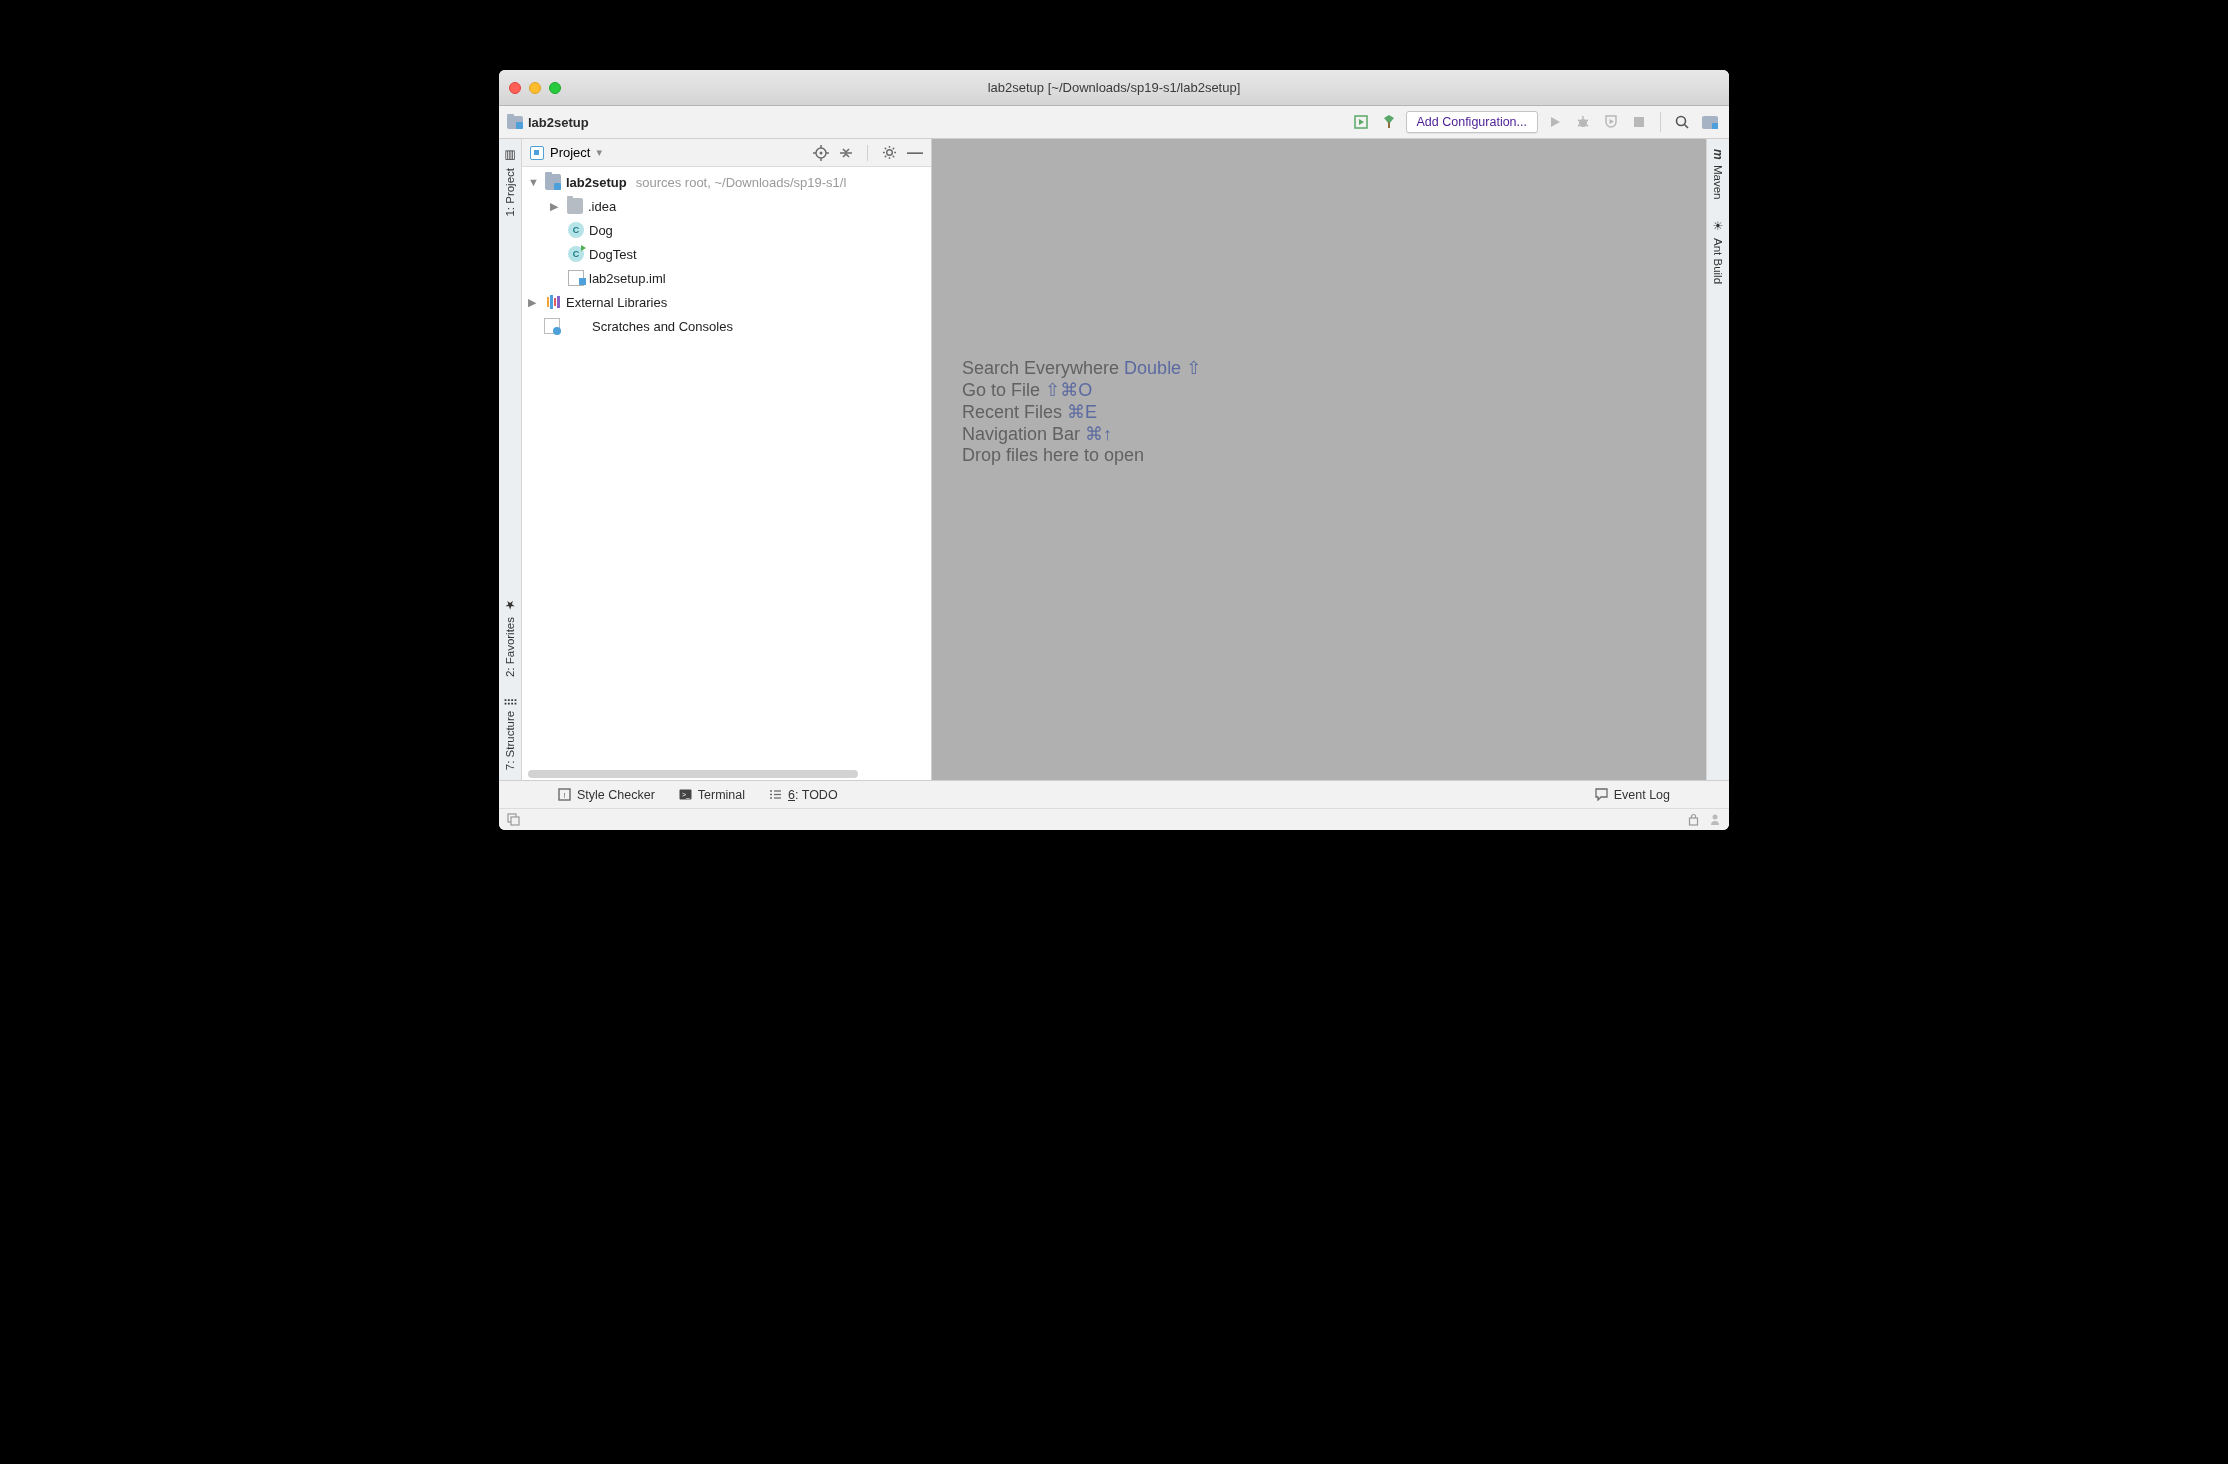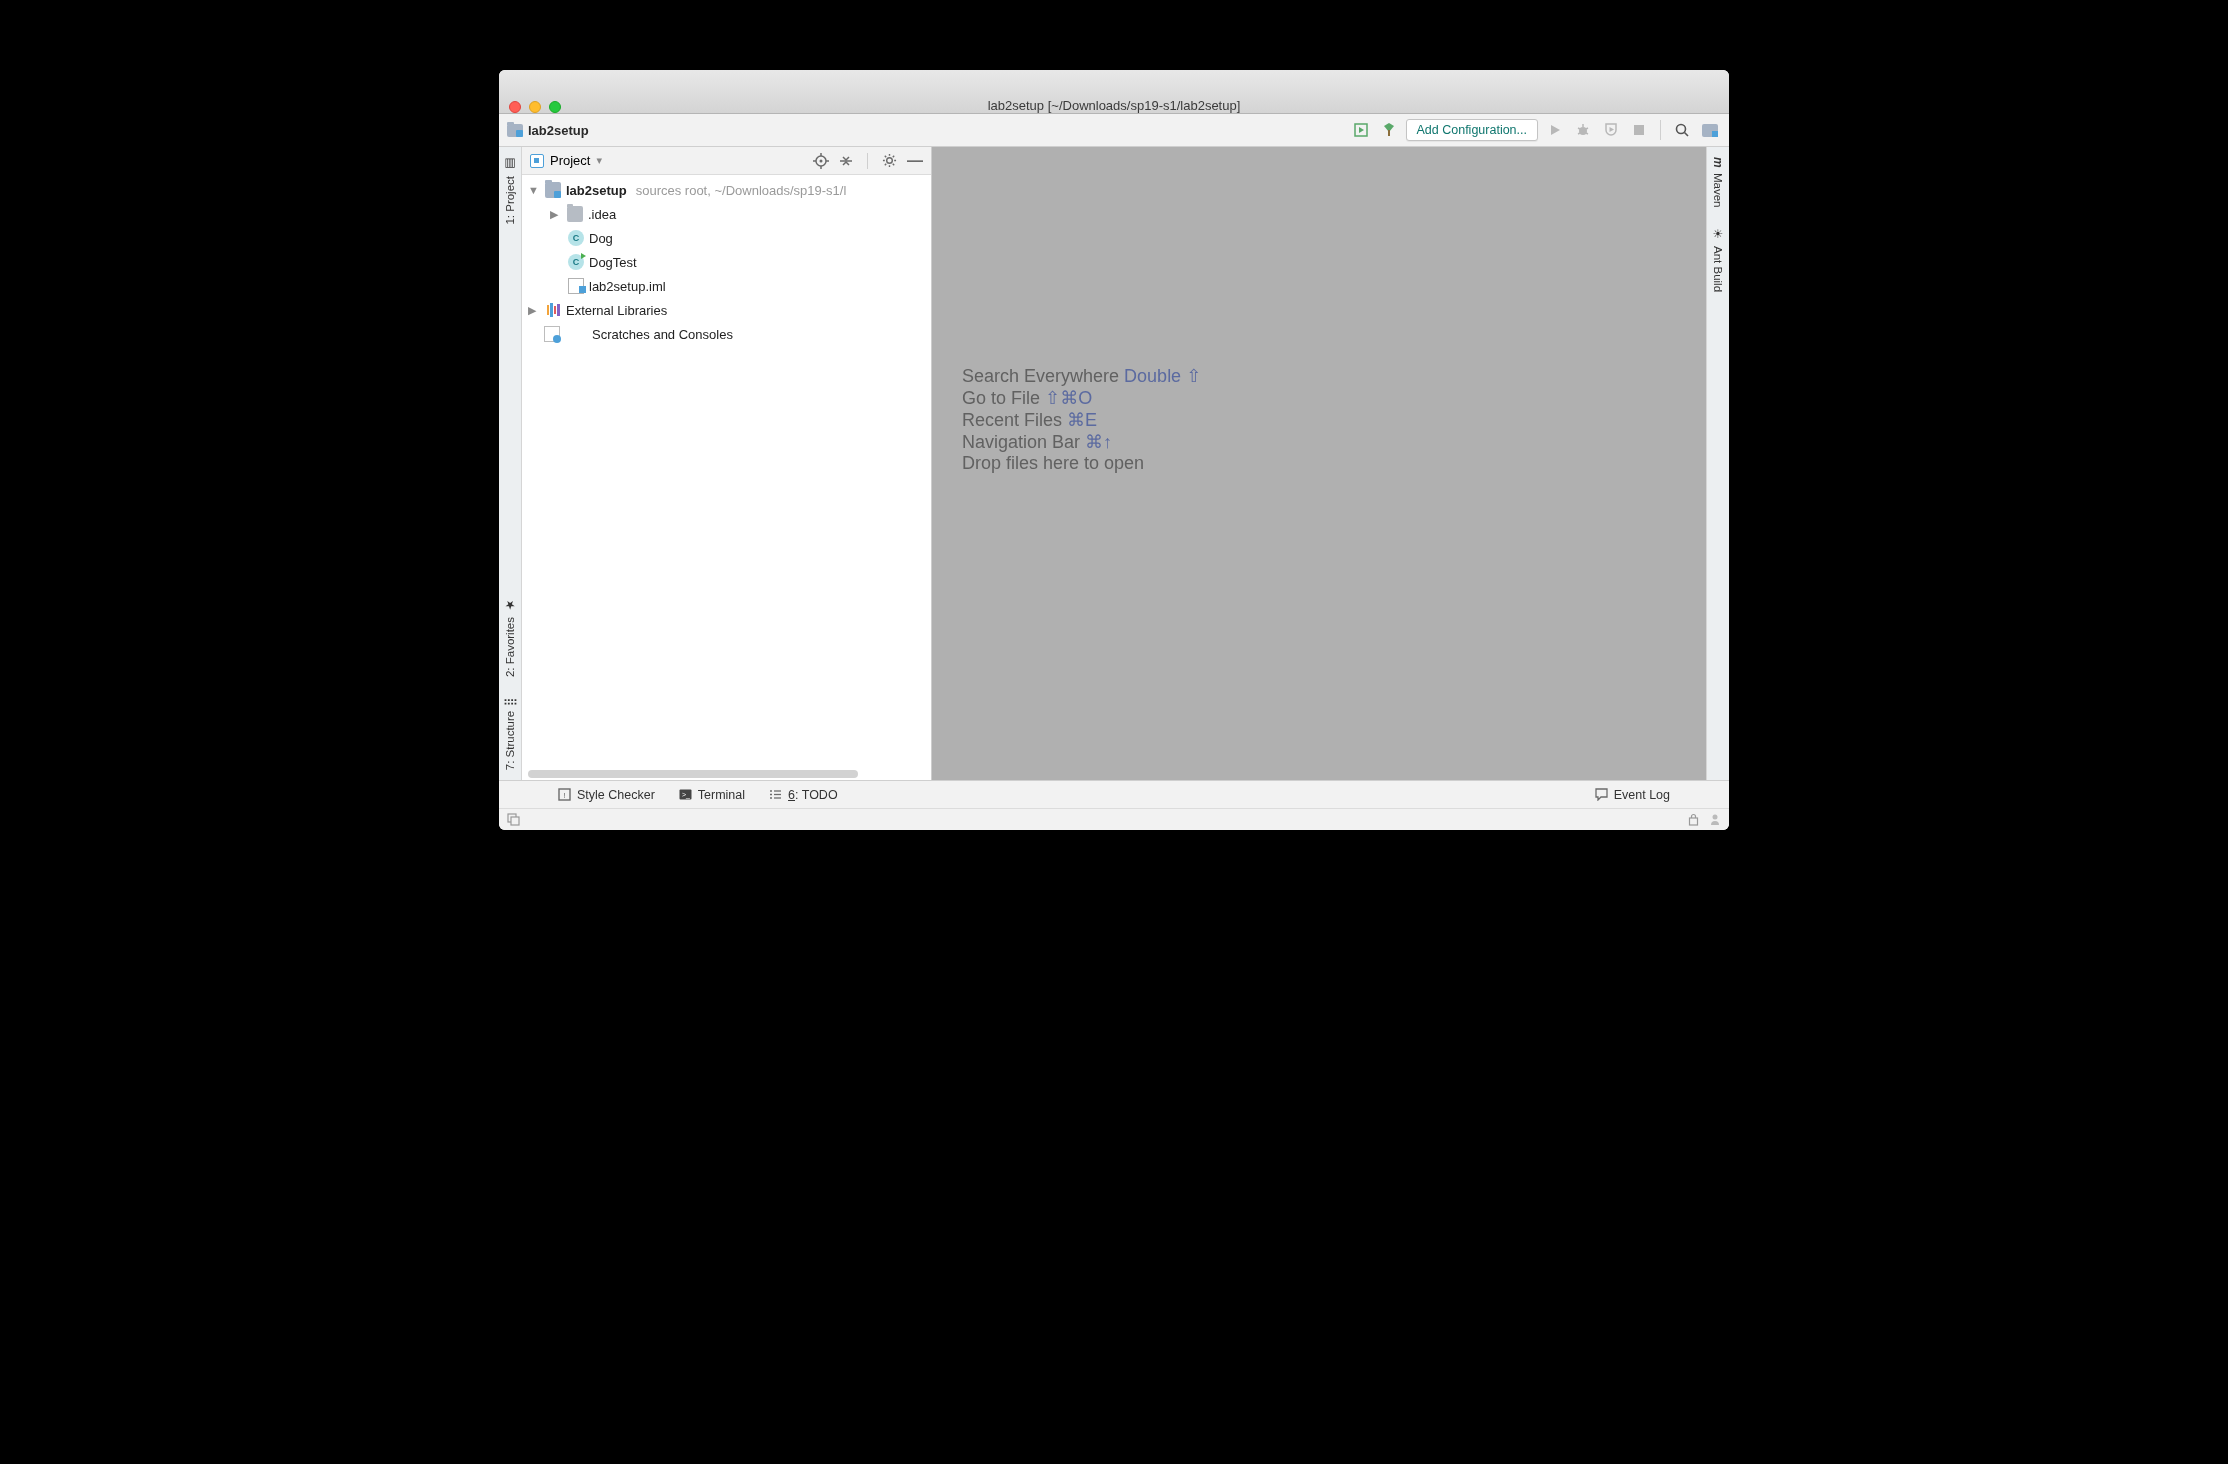--- a/index.html
+++ b/index.html
@@ -1,33 +1,33 @@
 <!DOCTYPE html>
 <html><head>
 <meta charset="utf-8">
 <style>
 * { box-sizing: border-box; margin: 0; padding: 0; font-family: -apple-system, BlinkMacSystemFont, "Segoe UI", sans-serif; }
 body { background: #000; width: 2228px; height: 1464px; display: flex; align-items: flex-start; justify-content: center; padding-top: 70px; }
 .window { width: 1230px; height: 760px; background: #fff; border-radius: 6px; box-shadow: 0 20px 60px rgba(0,0,0,0.5); overflow: hidden; display: flex; flex-direction: column; position: relative; }
-.titlebar { height: 44px; background: linear-gradient(#e8e8e8,#d4d4d4); border-bottom: 1px solid #b5b5b5; display: flex; align-items: flex-end; position: relative; }
+.titlebar { height: 36px; background: linear-gradient(#e8e8e8,#d4d4d4); border-bottom: 1px solid #b5b5b5; display: flex; align-items: center; position: relative; }
 .traffic { display: flex; gap: 8px; margin-left: 10px; }
 .traffic span { width: 12px; height: 12px; border-radius: 50%; display: block; }
 .tl-red { background: #ff5f56; border: 0.5px solid #e0443e; }
 .tl-yellow { background: #ffbd2e; border: 0.5px solid #dea123; }
 .tl-green { background: #27c93f; border: 0.5px solid #1aab29; }
 .title { position: absolute; left: 0; right: 0; text-align: center; font-size: 13px; color: #3a3a3a; }
 .navbar { height: 33px; background: #f2f2f2; border-bottom: 1px solid #cfcfcf; display: flex; align-items: center; padding: 0 8px; }
 .breadcrumb { display: flex; align-items: center; gap: 5px; }
 .folder-icon { width: 16px; height: 13px; background: #a6b3c4; border-radius: 2px; position: relative; }
 .folder-icon::before { content:''; position:absolute; top:-2px; left:0; width:7px; height:3px; background:#a6b3c4; border-radius:1px 1px 0 0; }
 .folder-icon::after { content:''; position:absolute; bottom:0; right:0; width:7px; height:7px; background:#4da0d9; border-radius:1px; }
 .navbar .crumb { font-size: 13px; font-weight: 600; color: #2a2a2a; }
 .nav-right { margin-left: auto; display: flex; align-items: center; gap: 6px; }
 .nav-ico { width: 22px; height: 22px; display:flex; align-items:center; justify-content:center; color:#6e6e6e; }
-.config-btn { background:#fff; border:1px solid #c4c4c4; border-radius:3px; padding:3px 10px; font-size:12.5px; color:#0f766e; box-shadow: inset 0 1px 0 #fff, 0 1px 1px rgba(0,0,0,0.06); }
+.config-btn { background:#fff; border:1px solid #c4c4c4; border-radius:3px; padding:3px 10px; font-size:12.5px; color:#4c1d95; box-shadow: inset 0 1px 0 #fff, 0 1px 1px rgba(0,0,0,0.06); }
 .sep-v { width:1px; height:20px; background:#cfcfcf; margin:0 4px; }
 .body { flex:1; display:flex; min-height:0; }
 .gutter-left { width:23px; background:#eceff1; border-right:1px solid #d5d5d5; display:flex; flex-direction:column; align-items:center; }
 .gutter-right { width:23px; background:#eceff1; border-left:1px solid #d5d5d5; display:flex; flex-direction:column; align-items:center; }
 .gutter-btn { writing-mode: vertical-rl; font-size:11.5px; color:#333; padding: 10px 0; display:flex; align-items:center; gap:5px; cursor:pointer; }
 .gutter-left .gutter-btn { transform: rotate(180deg); }
 .gutter-ico { font-size:12px; }
 .side { width:410px; display:flex; flex-direction:column; border-right:1px solid #cdcdcd; min-width:0; background:#fff;}
 .side-header { height:28px; background:#f2f2f2; border-bottom:1px solid #dcdcdc; display:flex; align-items:center; padding:0 8px; gap:6px; }
 .side-header .label { font-size:13px; color:#000000; }

